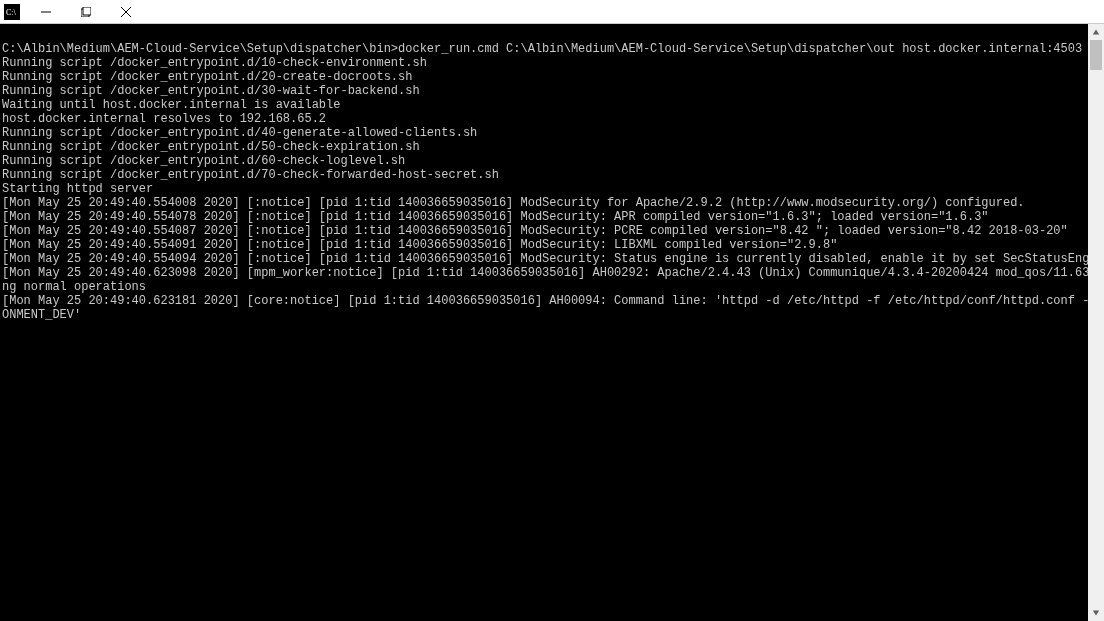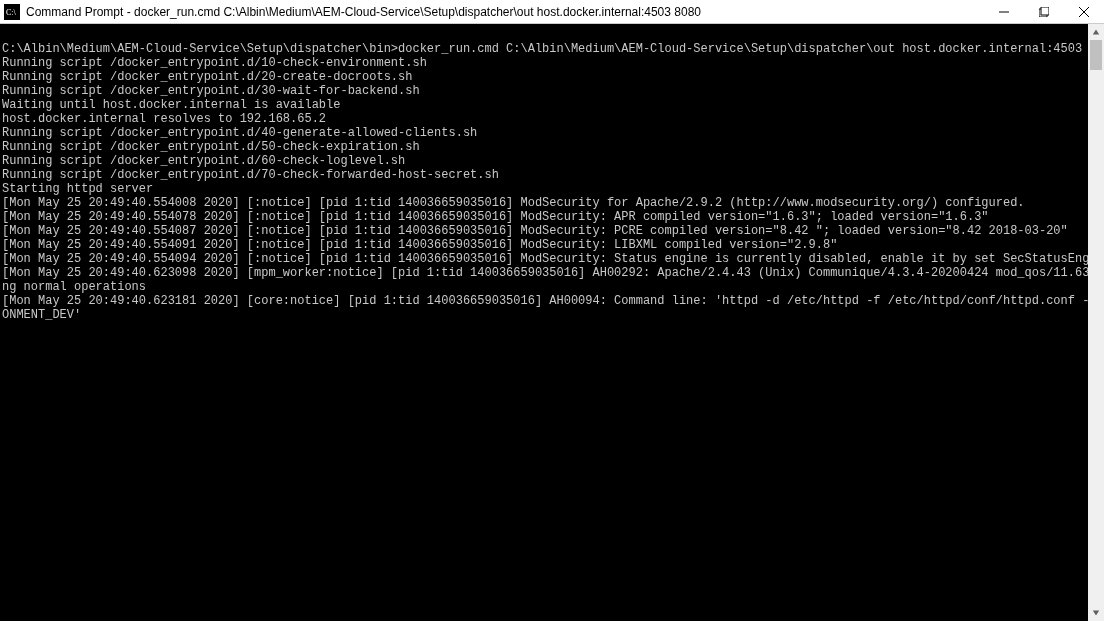--- a/index.html
+++ b/index.html
@@ -112,21 +112,20 @@
 </head>
 <body>
 
 <div class="titlebar">
   <div class="titlebar-icon">
     <svg viewBox="0 0 16 16">
         <rect x="0" y="0" width="16" height="16" fill="#000"></rect>
         <text x="2" y="11" font-size="8" fill="#fff" font-family="Consolas">C:\</text>
       </svg>
   </div>
-  <div class="titlebar-text">Command Prompt - docker_run.cmd  C:\Albin\Medium\AEM-Cloud-Service\Setup\dispatcher\out host.docker.internal:4503 8080</div>
   <div class="titlebar-buttons">
     <div class="tbtn">
       <svg viewBox="0 0 10 10">
           <line x1="0" y1="5" x2="10" y2="5" stroke="#000" stroke-width="1"></line>
         </svg>
     </div>
     <div class="tbtn">
       <svg viewBox="0 0 10 10">
           <rect x="0" y="2" width="8" height="8" fill="none" stroke="#000" stroke-width="1"></rect>
           <rect x="2" y="0" width="8" height="8" fill="#fff" stroke="#000" stroke-width="1"></rect>

